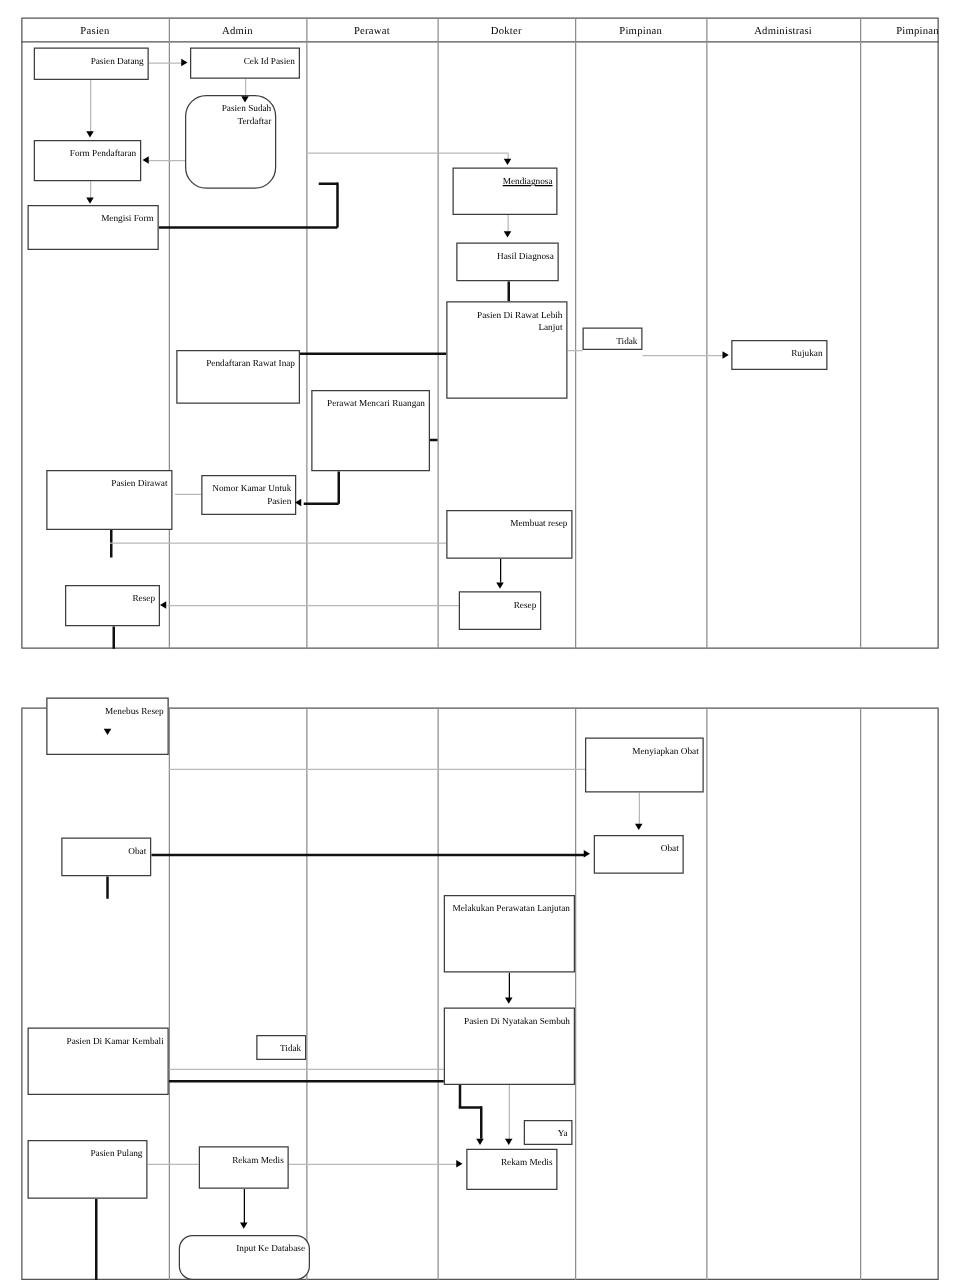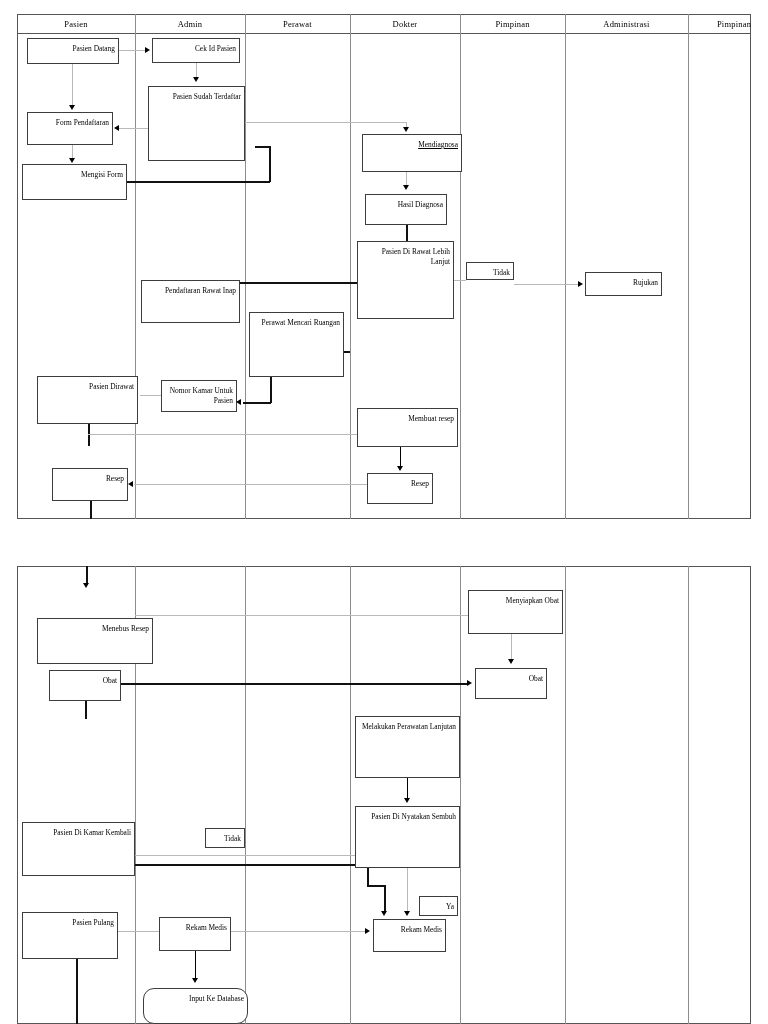--- a/index.html
+++ b/index.html
@@ -116,33 +116,33 @@
   <div class="lane-title" style="left:688px; top:19px; width:52px;padding-left:20px;">Pimpinan</div>
 
   <div class="node" style="left:27px; top:38px; width:92px; height:26px;">
     <span class="lbl">Pasien Datang</span>
   </div>
 
   <div class="node" style="left:152px; top:38px; width:88px; height:25px;">
     <span class="lbl">Cek Id Pasien</span>
   </div>
 
-  <div class="node" style="left:148px; top:86px; width:97px; height:75px;">
+  <div class="node" style="left:148px; top:76px; width:73px; height:75px;border-radius:17px;">
     <span class="lbl">Pasien Sudah Terdaftar</span>
   </div>
 
   <div class="node" style="left:27px; top:112px; width:86px; height:33px;">
     <span class="lbl">Form Pendaftaran</span>
   </div>
 
   <div class="node" style="left:22px; top:164px; width:105px; height:36px;">
     <span class="lbl">Mengisi Form</span>
   </div>
 
-  <div class="node" style="left:362px; top:134px; width:100px; height:38px;text-decoration:underline;">
+  <div class="node" style="left:362px; top:134px; width:84px; height:38px;text-decoration:underline;">
     <span class="lbl">Mendiagnosa</span>
   </div>
 
   <div class="node" style="left:365px; top:194px; width:82px; height:31px;">
     <span class="lbl">Hasil Diagnosa</span>
   </div>
 
   <div class="node" style="left:357px; top:241px; width:97px; height:78px;">
     <span class="lbl">Pasien Di Rawat Lebih Lanjut</span>
   </div>
@@ -239,21 +239,21 @@
 
   <div class="lane-frame" style="left:17px; top:566px; width:734px; height:458px;"></div>
 
   <div class="lane-col" style="left:135px; top:566px; height:458px;"></div>
   <div class="lane-col" style="left:245px; top:566px; height:458px;"></div>
   <div class="lane-col" style="left:350px; top:566px; height:458px;"></div>
   <div class="lane-col" style="left:460px; top:566px; height:458px;"></div>
   <div class="lane-col" style="left:565px; top:566px; height:458px;"></div>
   <div class="lane-col" style="left:688px; top:566px; height:458px;"></div>
 
-  <div class="node" style="left:37px; top:618px; width:116px; height:46px;">
+  <div class="node" style="left:37px; top:558px; width:98px; height:46px;">
     <span class="lbl">Menebus Resep</span>
   </div>
 
   <div class="node" style="left:468px; top:590px; width:95px; height:44px;">
     <span class="lbl">Menyiapkan Obat</span>
   </div>
 
   <div class="node" style="left:49px; top:670px; width:72px; height:31px;">
     <span class="lbl">Obat</span>
   </div>

